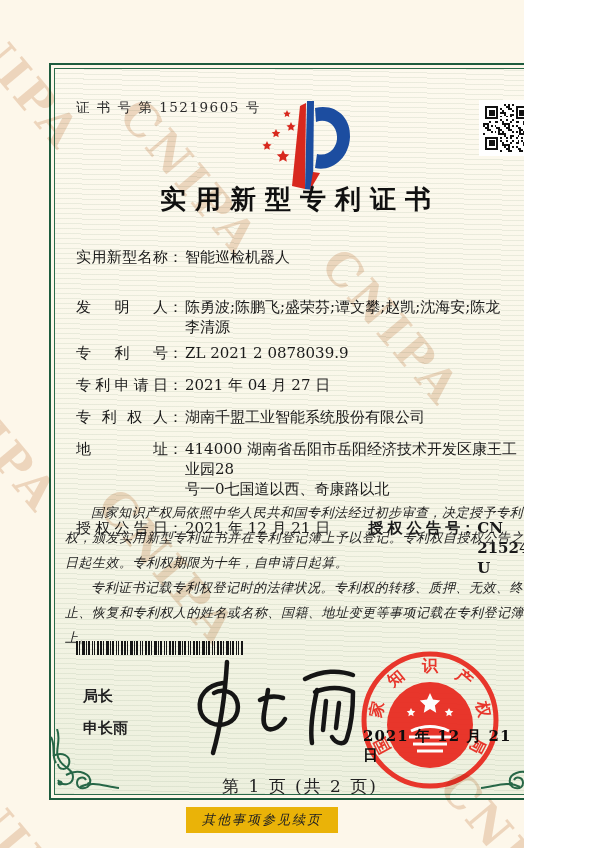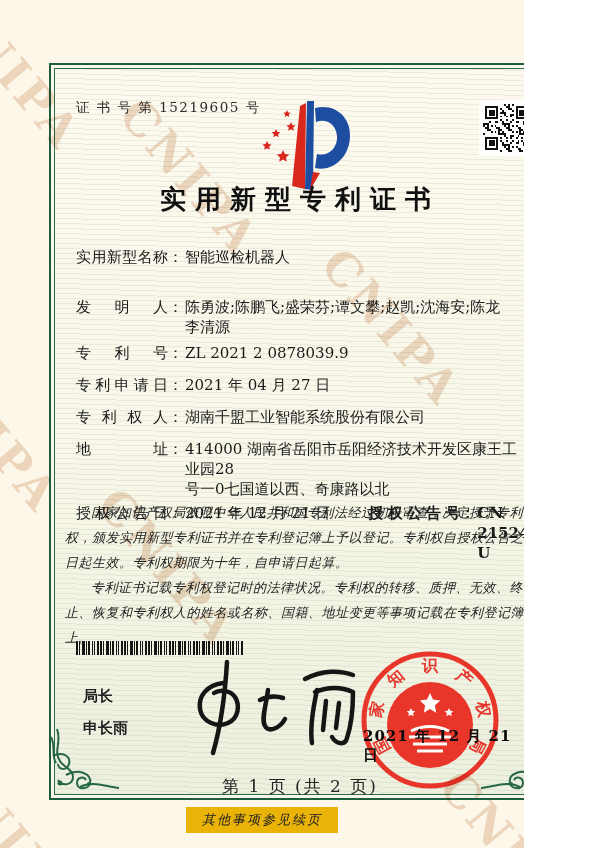--- a/index.html
+++ b/index.html
@@ -21,21 +21,21 @@
   .qr{position:absolute;left:424px;top:31px;width:56px;height:56px;background:#fff;
       display:flex;align-items:center;justify-content:center;}
   .qr svg{width:48px;height:48px;}
 
   .title{position:absolute;left:0;top:113px;width:100%;text-align:center;
          font-size:26px;font-weight:bold;letter-spacing:9px;color:#101010;}
 
   
   .fields{position:absolute;left:21px;top:178px;right:18px;font-size:15px;line-height:20px;}
   .frow{display:flex;align-items:flex-start;}
-  .mb22{margin-bottom:30px}.mb6{margin-bottom:6px}.mb12{margin-bottom:12px}.mb4{margin-bottom:4px}
+  .mb22{margin-bottom:30px}.mb6{margin-bottom:6px}.mb12{margin-bottom:12px}.mb4{margin-bottom:19px}
   .flabel{display:inline-block;width:92px;text-align:justify;text-align-last:justify;
           flex:0 0 92px;letter-spacing:0;}
   .fcolon{flex:0 0 auto;}
   .fvalue{flex:1 1 auto;white-space:pre-line;padding-left:2px;}
   .fpair2{display:flex;margin-left:38px;font-weight:bold;}
 
   
   .legal{position:absolute;left:10px;right:10px;top:431px;
          font-size:13px;line-height:25px;font-style:italic;letter-spacing:.5px;color:#222;}
   .legal p{margin:0;text-indent:2em;}

